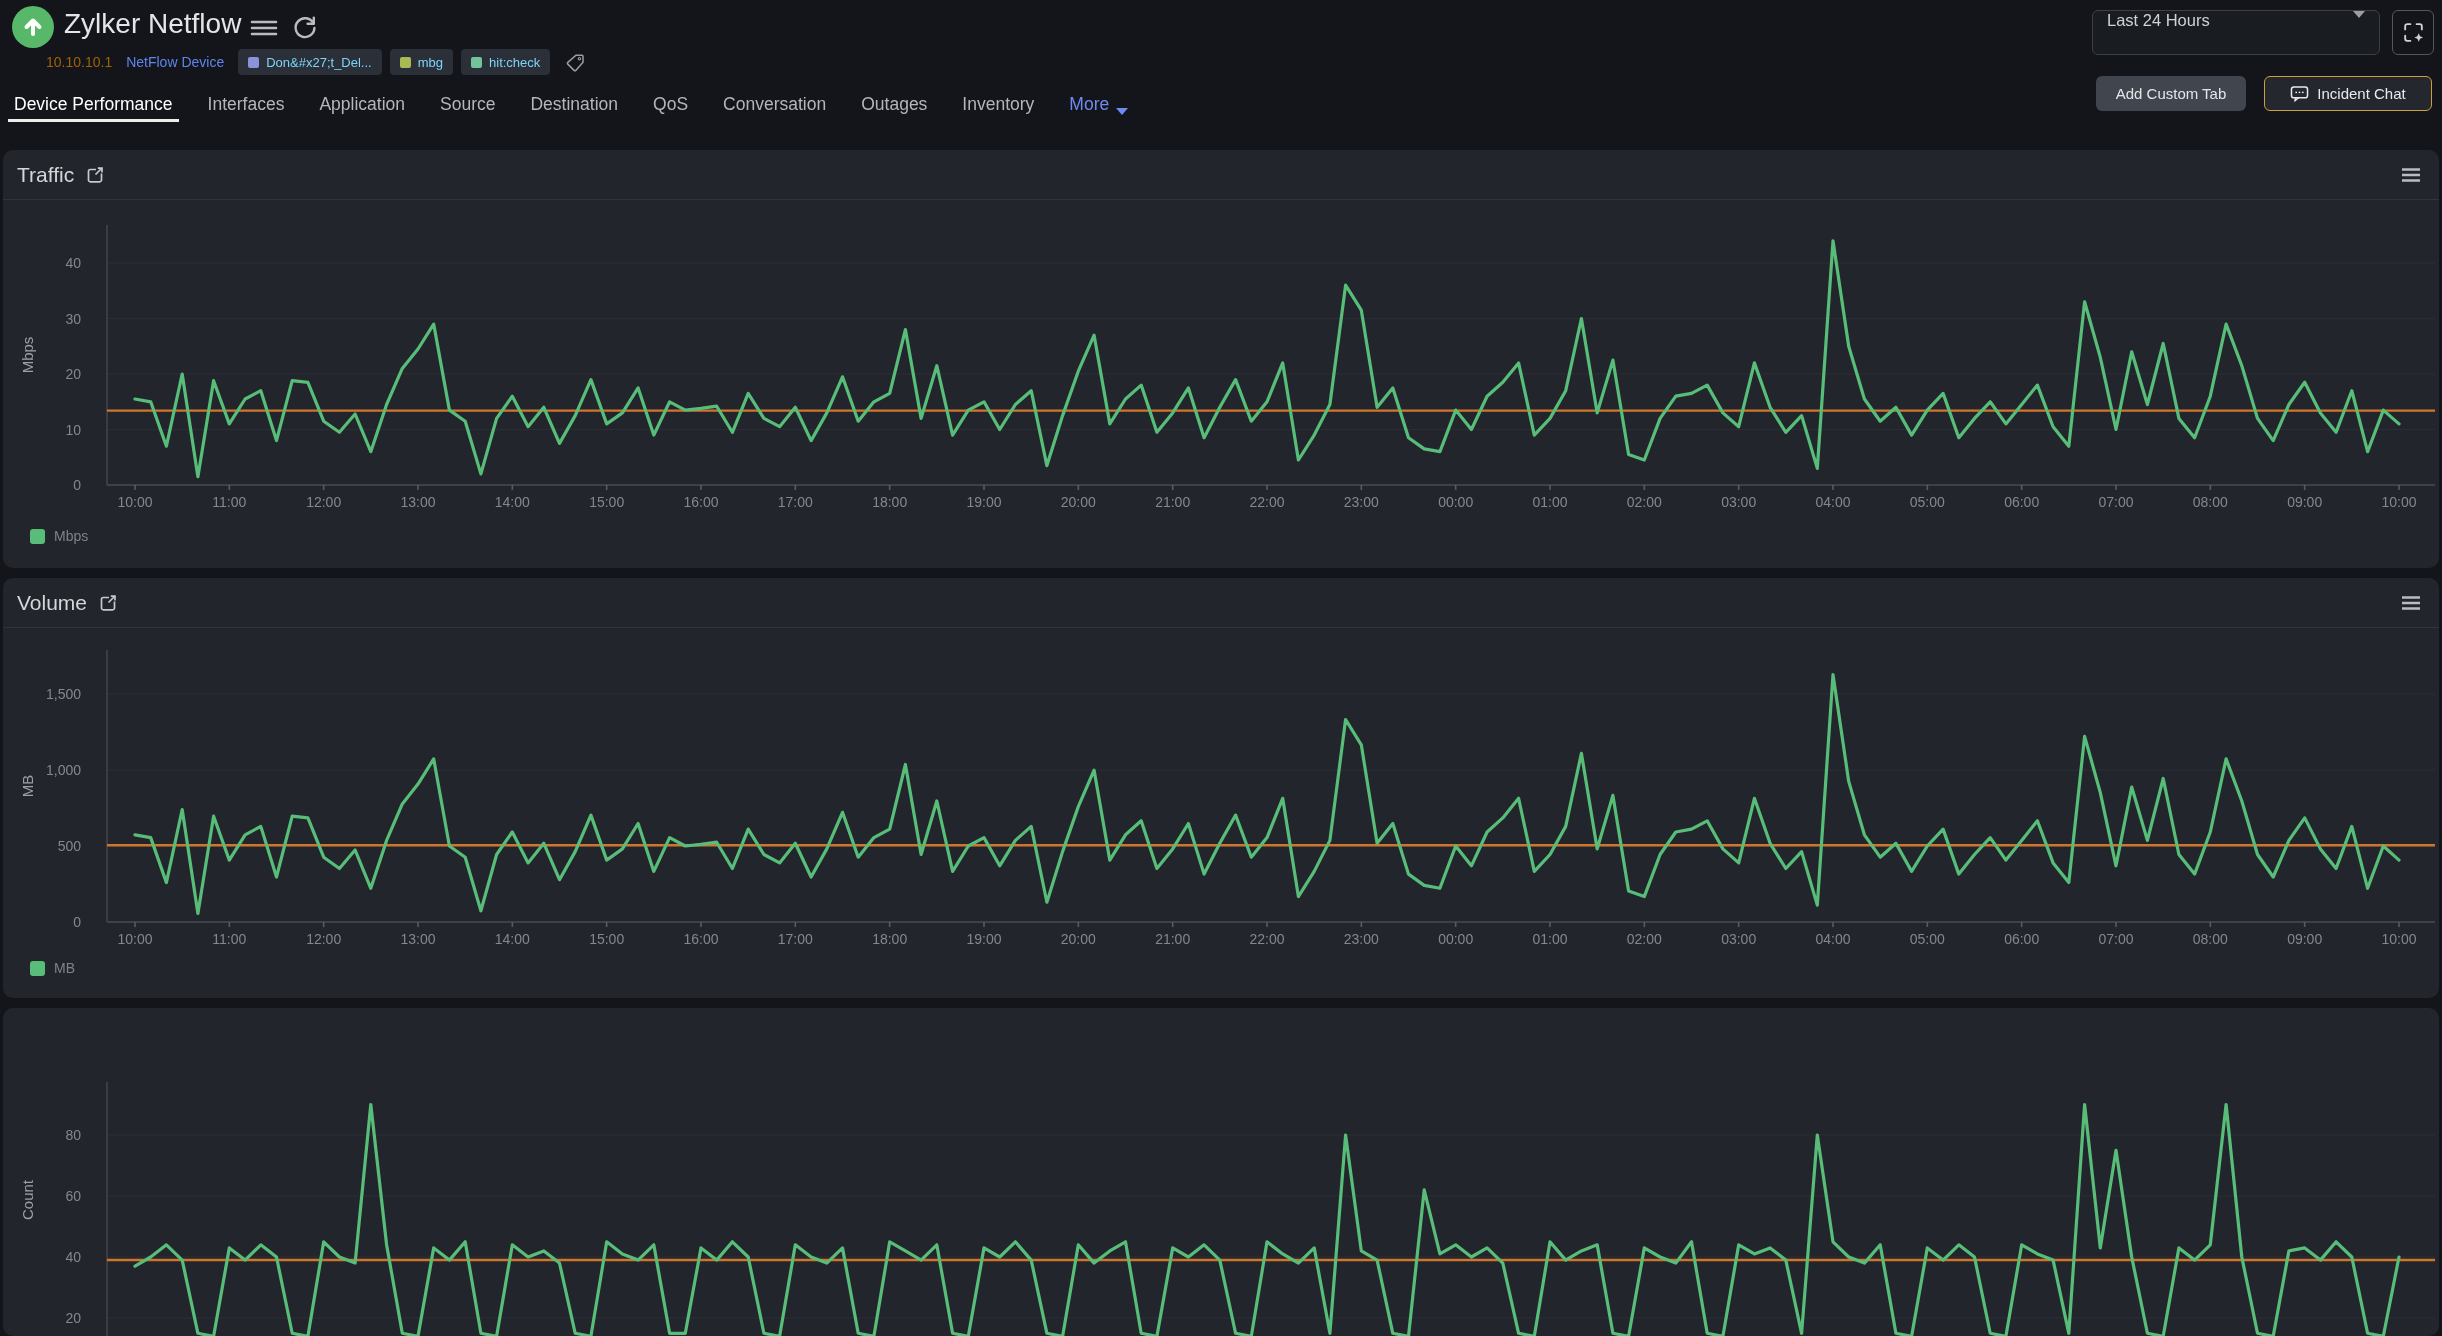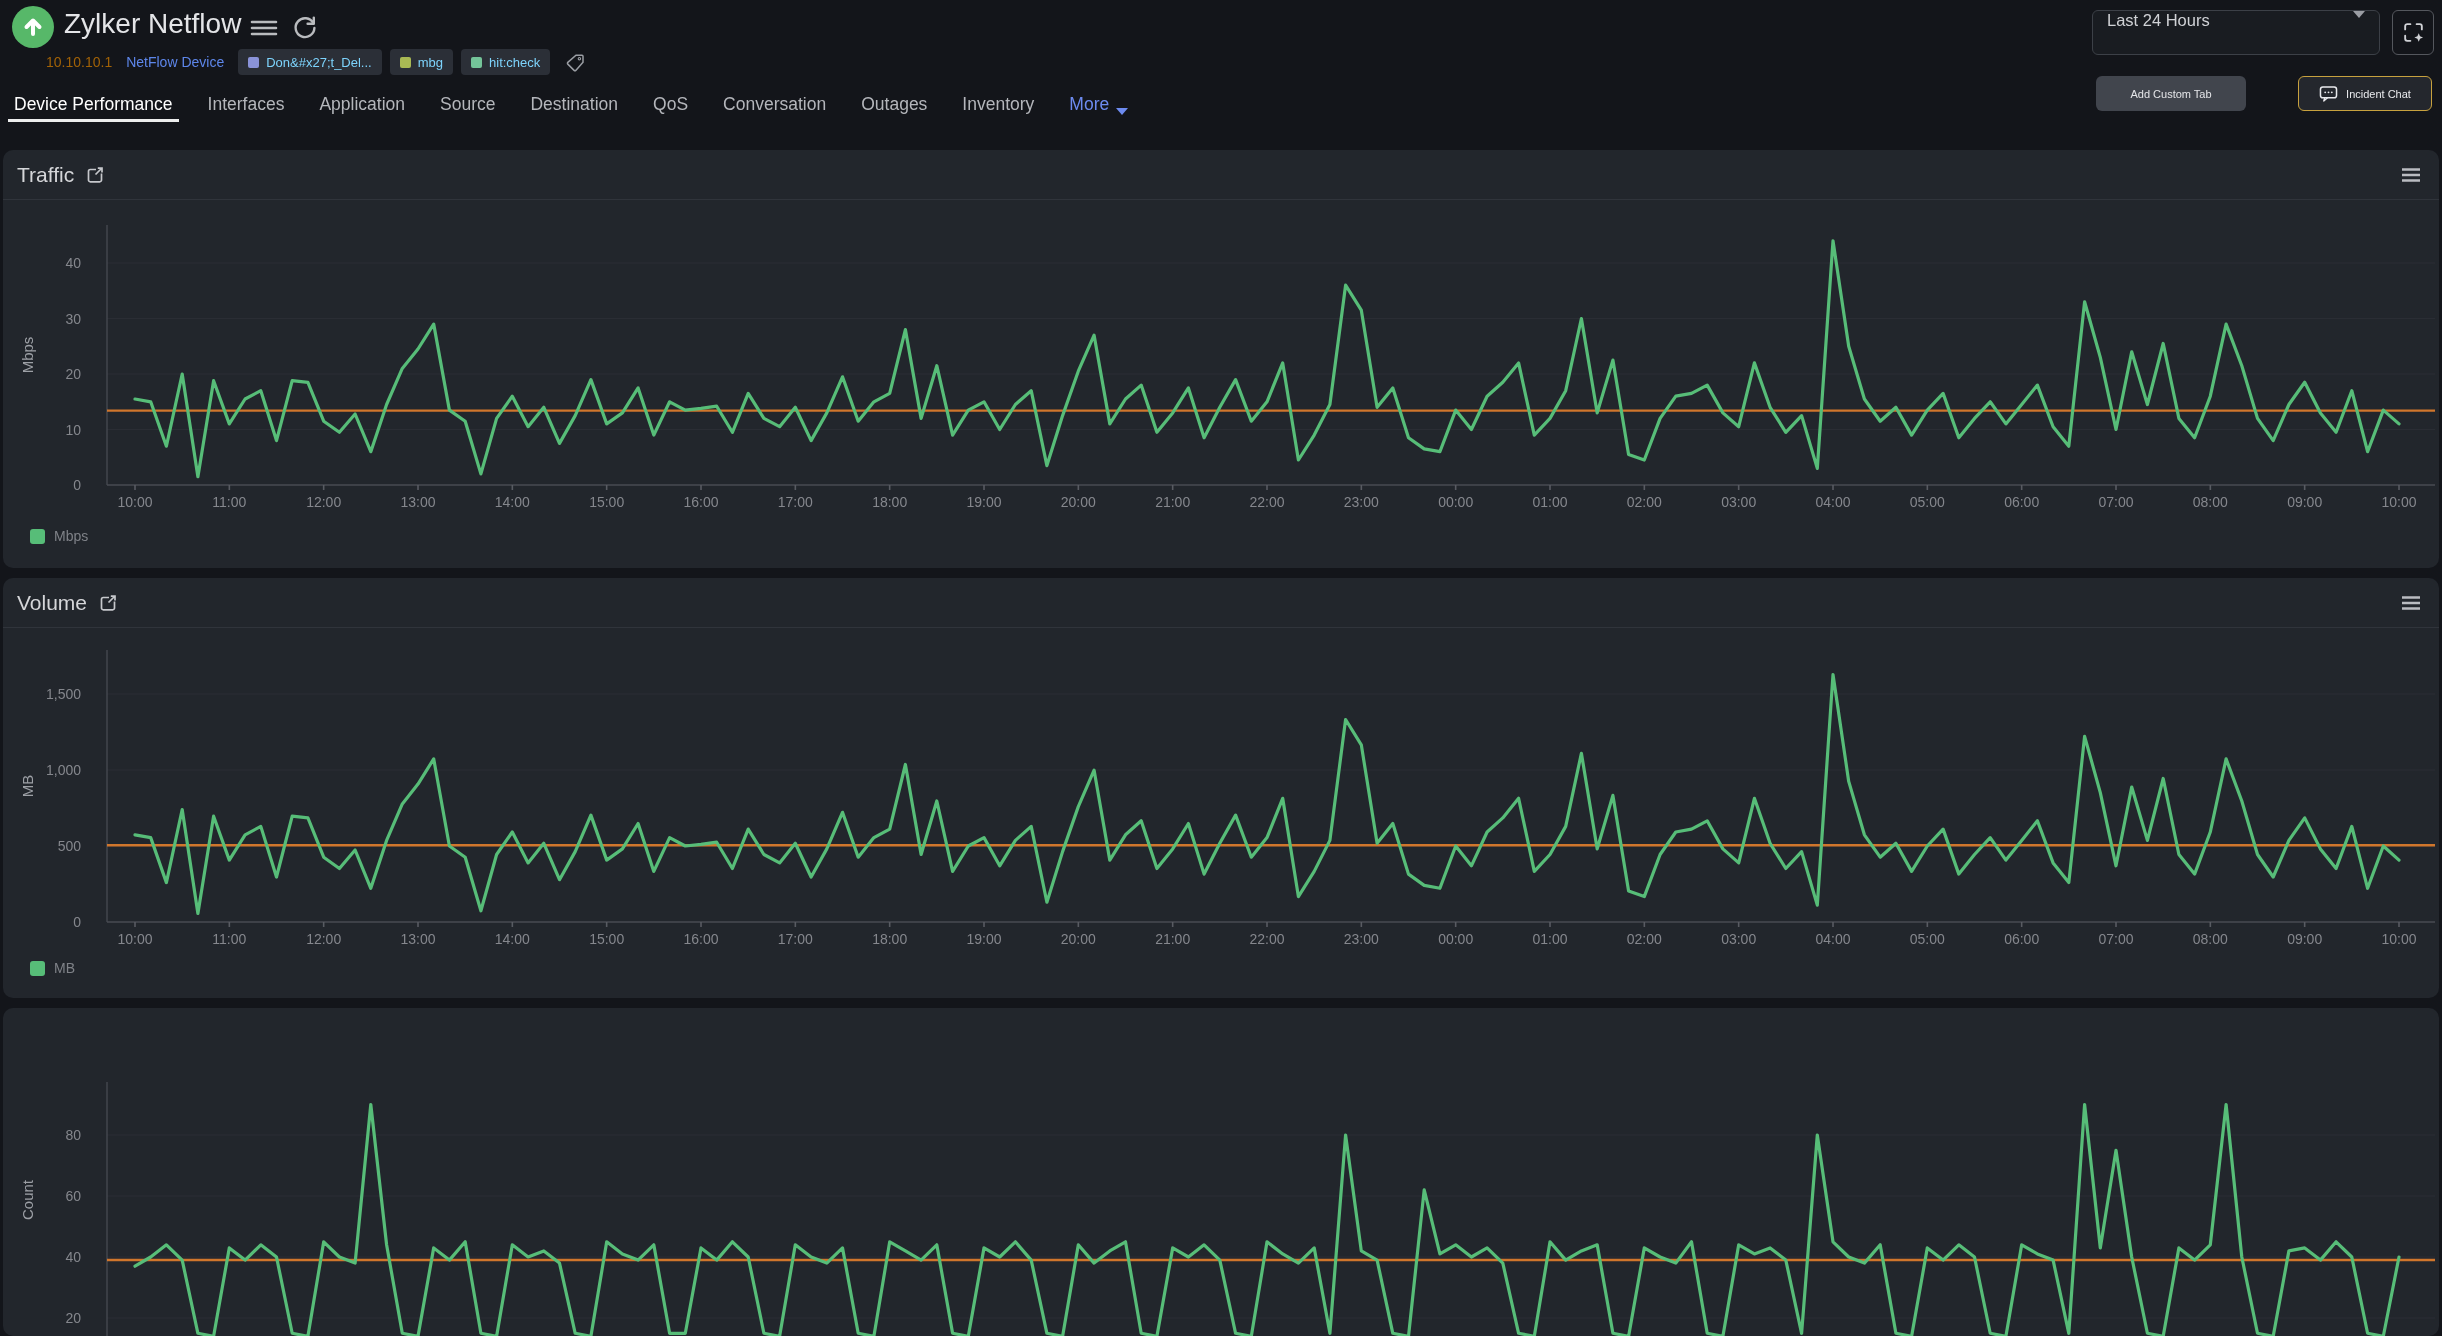--- a/index.html
+++ b/index.html
@@ -34,24 +34,24 @@
   .caret{width:0;height:0;border:6px solid transparent;border-top:7px solid #9a9da3;border-bottom:none;display:inline-block;}
   .tab.more .caret{border-top-color:#6d8bf0;}
 
   
   .select{position:absolute;right:62px;top:10px;width:288px;height:45px;background:#191c21;
     border:1px solid #3c4047;border-radius:6px;display:flex;
     padding:0 14px;font-size:16.5px;color:#d0d2d6;cursor:pointer;}
   .select .caret{margin-left:auto;}
   .capture-btn{position:absolute;right:8px;top:10px;width:42px;height:45px;background:transparent;
     border:1.5px solid #54575d;border-radius:6px;display:flex;align-items:center;justify-content:center;cursor:pointer;}
-  .btn{position:absolute;top:76px;height:35px;border:none;border-radius:6px;font-size:11px;
+  .btn{position:absolute;top:76px;height:35px;border:none;border-radius:6px;font-size:15px;
     display:flex;align-items:center;justify-content:center;gap:8px;cursor:pointer;}
   .btn-add{right:196px;width:150px;background:#41454d;color:#e4e5e8;}
-  .btn-chat{right:10px;width:134px;background:#24272d;border:1.5px solid #c7a13e;color:#e9eaed;}
+  .btn-chat{right:10px;width:168px;background:#24272d;border:1.5px solid #c7a13e;color:#e9eaed;}
 
   
   .card{position:absolute;left:3px;width:2436px;background:var(--card);border-radius:10px;overflow:hidden;}
   .card-head{height:50px;display:flex;align-items:center;padding:0 18px 0 14px;gap:12px;
     border-bottom:1px solid var(--divider);}
   .card-title{font-size:21px;color:#d5d6d9;}
   .spacer{flex:1;}
   .chart-wrap{position:absolute;left:0;width:2442px;}
   .legend{position:absolute;left:27px;display:flex;align-items:center;gap:9px;cursor:pointer;}
   .legend .sw{width:15px;height:15px;border-radius:3px;background:var(--green);display:inline-block;}

